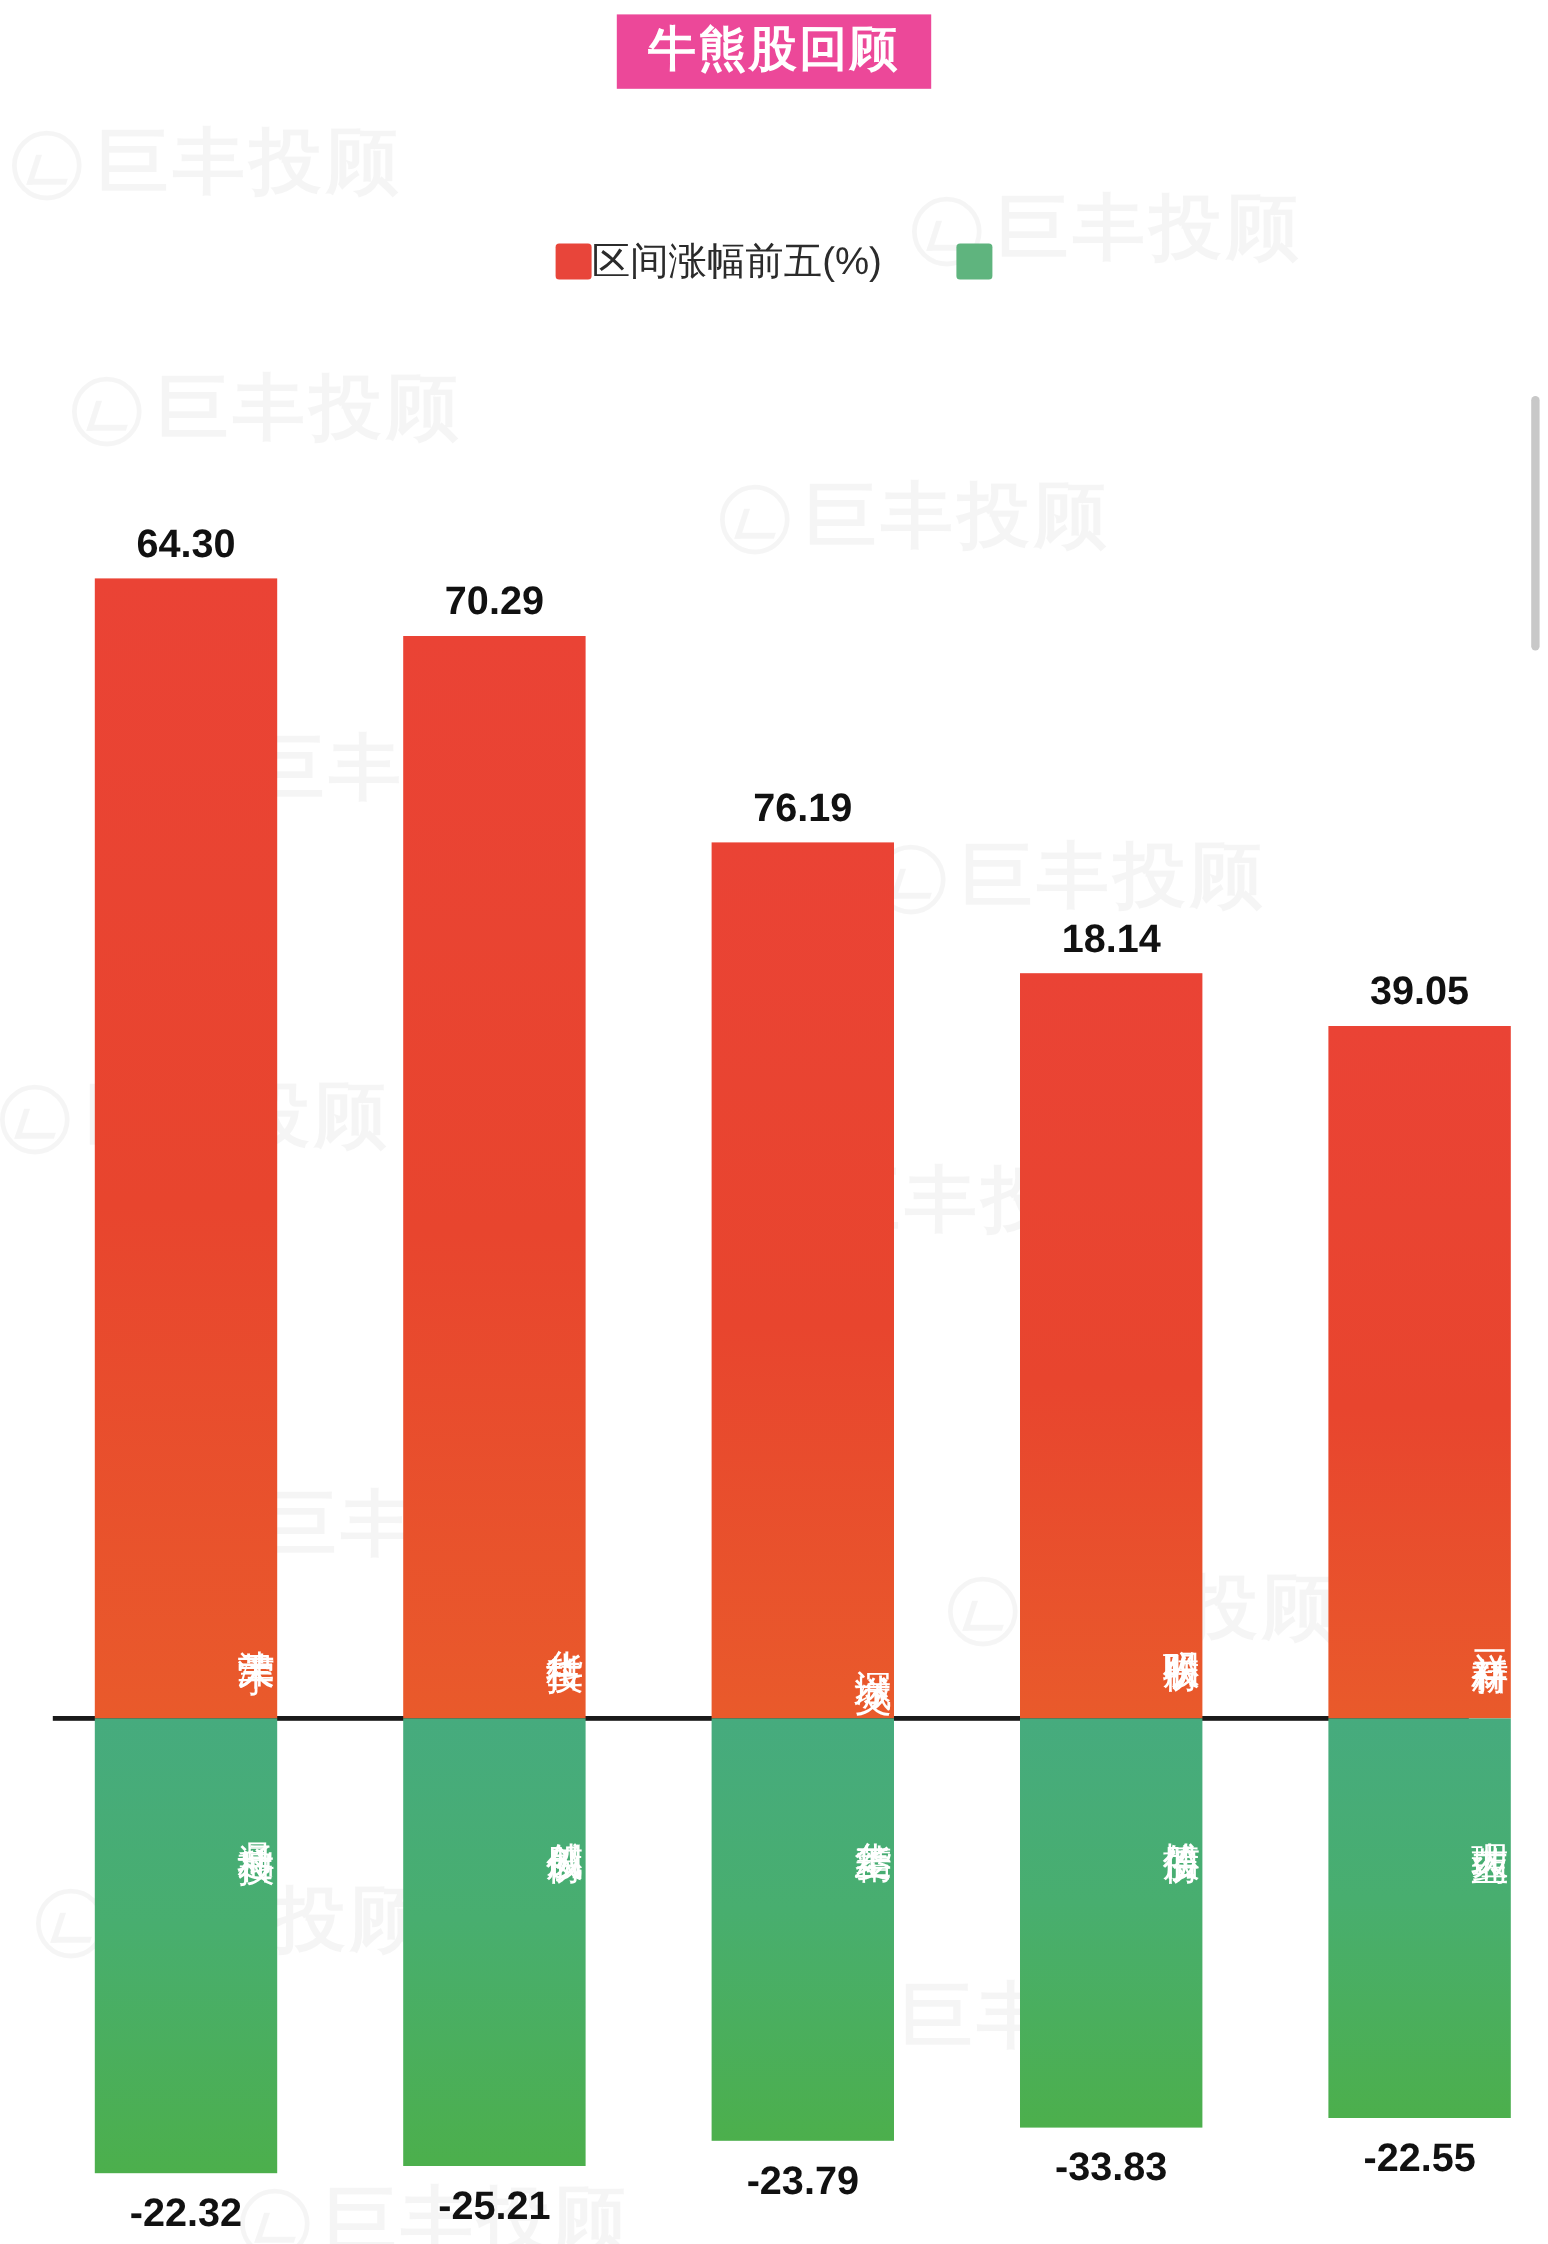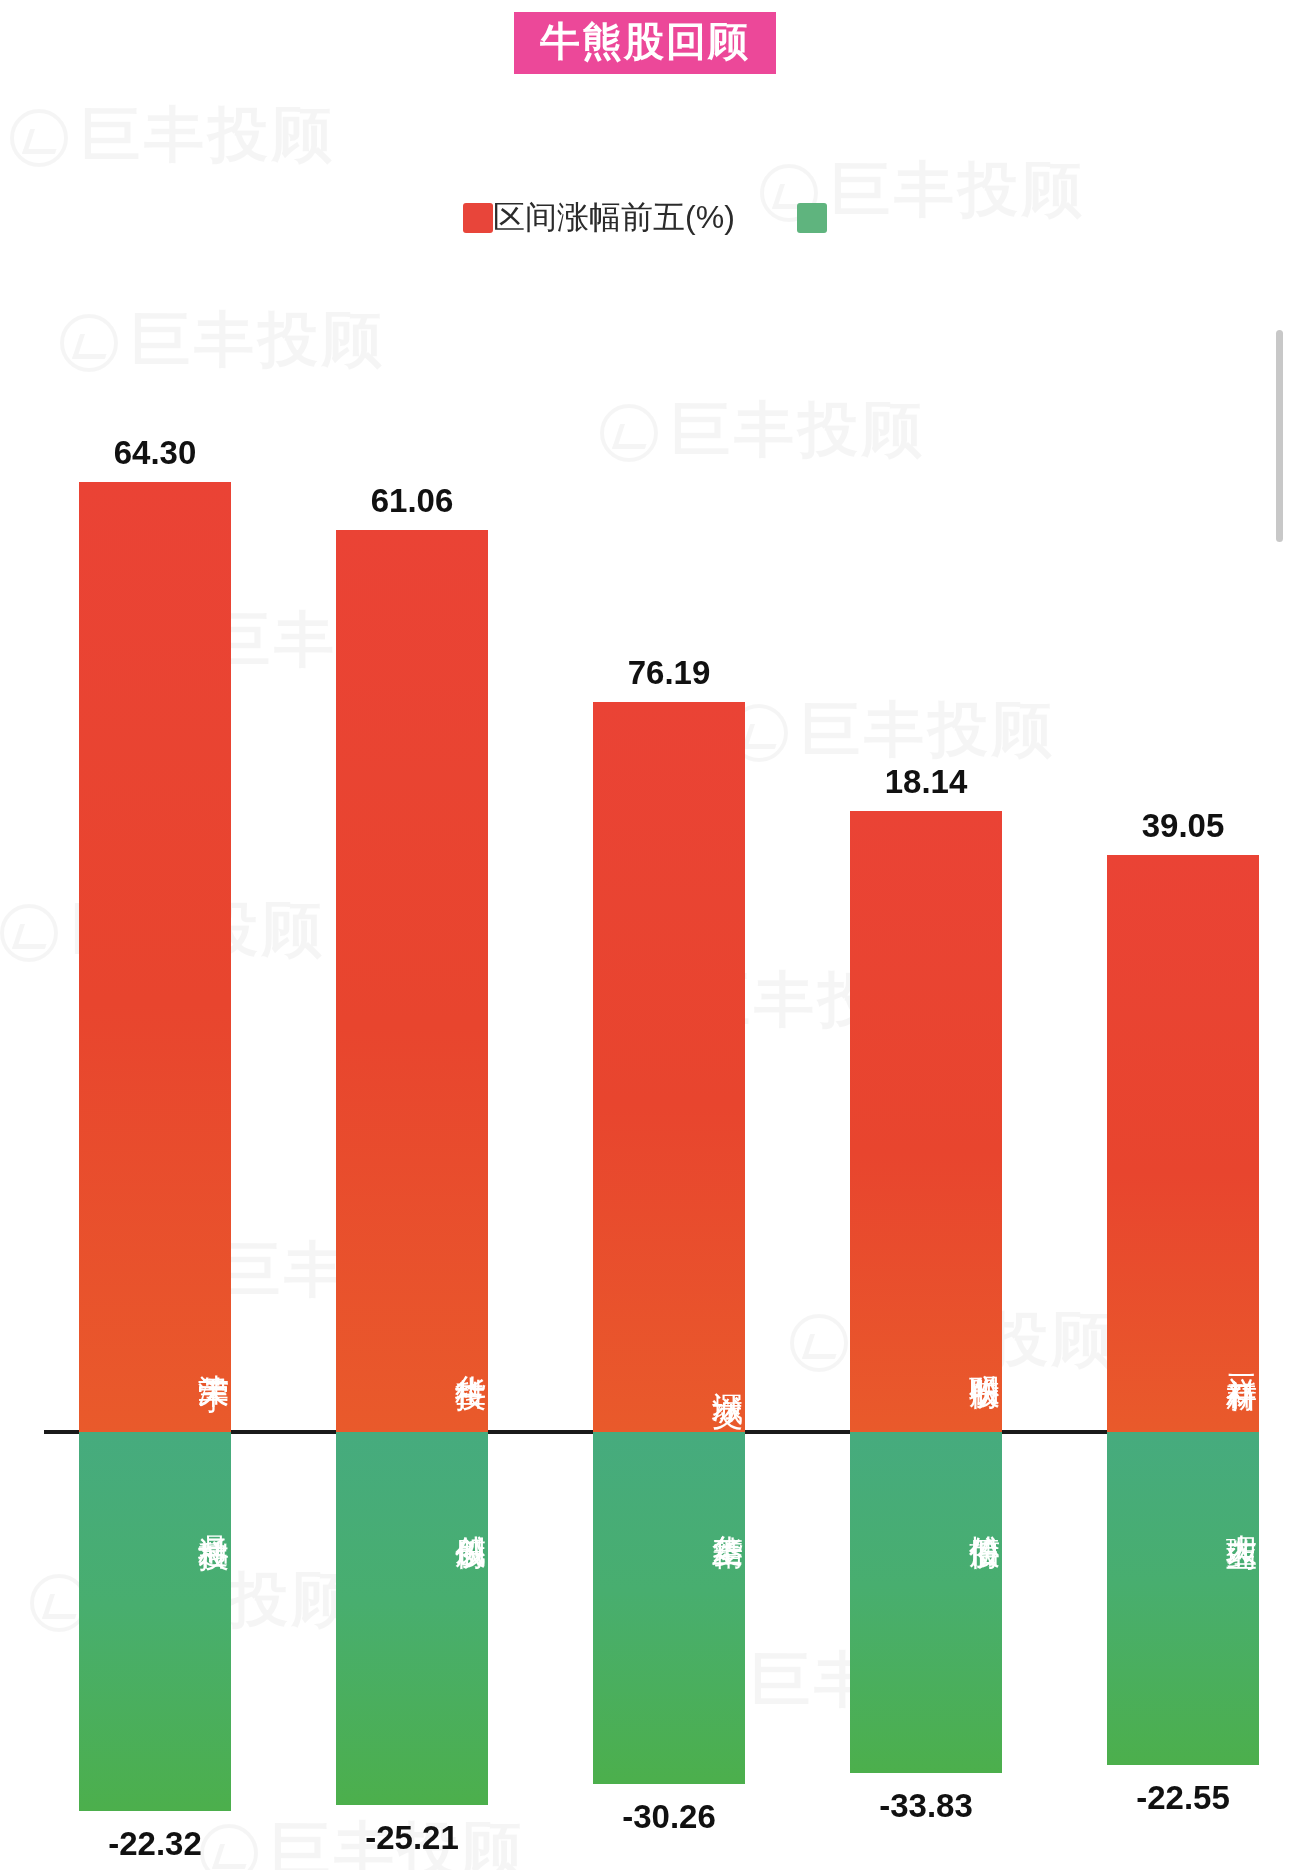--- a/index.html
+++ b/index.html
@@ -198,33 +198,33 @@
         <div class="bar-col" style="left: 35px;">
           <div class="bar-pos" style="top: 481.646px; height: 950.354px;"></div>
           <div class="val-top" style="top: 433.646px;">64.30</div>
           <div class="bar-name" style="top: 1286px; height: 136px;">津荣天宇</div>
           <div class="bar-neg" style="top: 1432px; height: 379.403px;"></div>
           <div class="bar-name" style="top: 1446px; height: 136px;">鼎通科技</div>
           <div class="val-bottom" style="top: 1825.4px;">-22.32</div>
         </div>
         <div class="bar-col" style="left: 292px;">
           <div class="bar-pos" style="top: 529.533px; height: 902.467px;"></div>
-          <div class="val-top" style="top: 481.533px;">61.06</div>
+          <div class="val-top" style="top: 481.533px;">70.29</div>
           <div class="bar-name" style="top: 1286px; height: 136px;">华生科技</div>
           <div class="bar-neg" style="top: 1432px; height: 372.604px;"></div>
           <div class="bar-name" style="top: 1446px; height: 136px;">威创股份</div>
           <div class="val-bottom" style="top: 1818.6px;">-25.21</div>
         </div>
         <div class="bar-col" style="left: 549px;">
           <div class="bar-pos" style="top: 701.72px; height: 730.28px;"></div>
           <div class="val-top" style="top: 653.72px;">76.19</div>
           <div class="bar-name" style="top: 1320px; height: 102px;">深城交</div>
           <div class="bar-neg" style="top: 1432px; height: 351.616px;"></div>
           <div class="bar-name" style="top: 1446px; height: 136px;">华菱精工</div>
-          <div class="val-bottom" style="top: 1797.62px;">-30.26</div>
+          <div class="val-bottom" style="top: 1797.62px;">-23.79</div>
         </div>
         <div class="bar-col" style="left: 806px;">
           <div class="bar-pos" style="top: 811.24px; height: 620.76px;"></div>
           <div class="val-top" style="top: 763.24px;">18.14</div>
           <div class="bar-name" style="top: 1286px; height: 136px;">联明股份</div>
           <div class="bar-neg" style="top: 1432px; height: 340.827px;"></div>
           <div class="bar-name" style="top: 1446px; height: 136px;">博信股份</div>
           <div class="val-bottom" style="top: 1786.83px;">-33.83</div>
         </div>
         <div class="bar-col" style="left: 1063px;">

